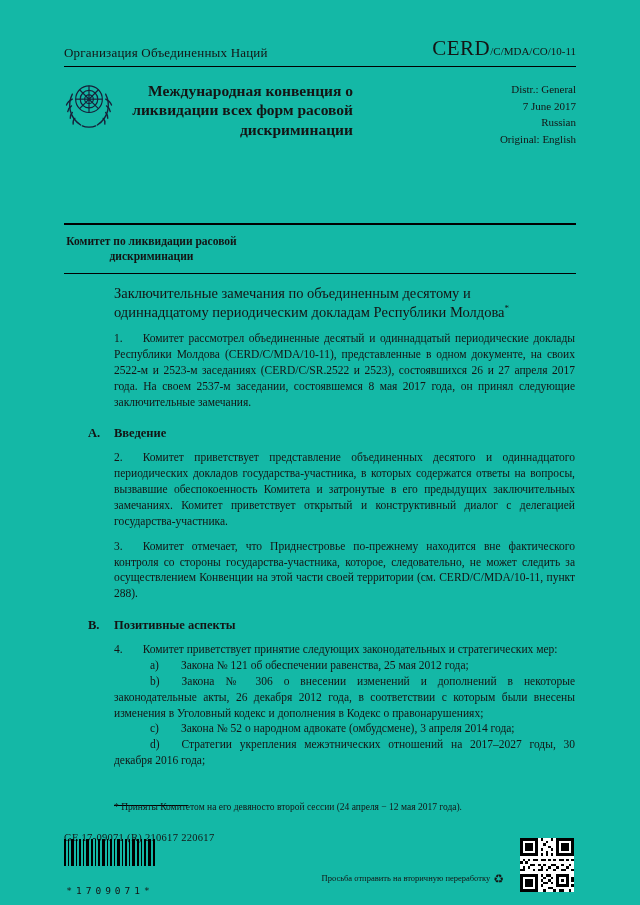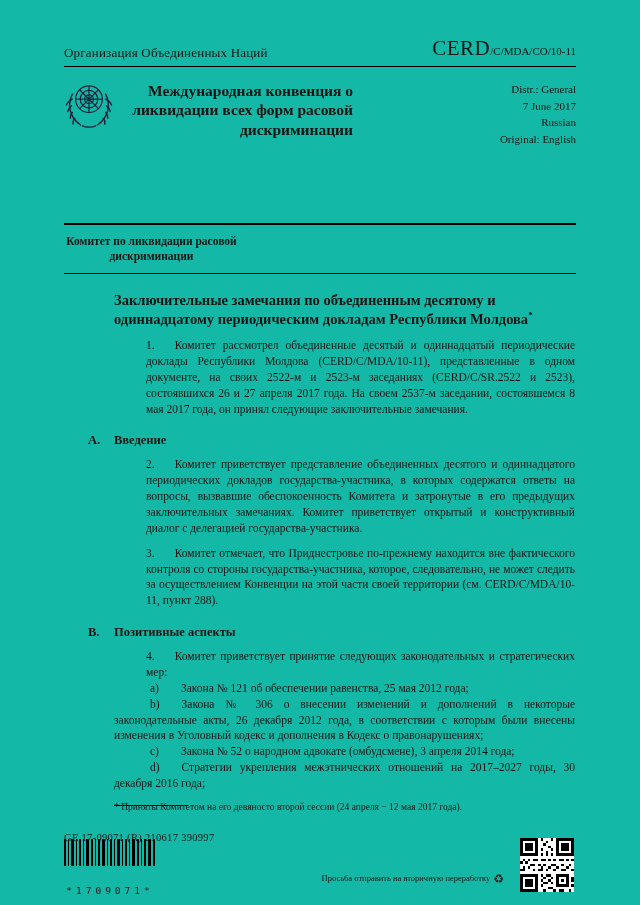--- a/index.html
+++ b/index.html
@@ -41,28 +41,27 @@
   .thick-rule { height:2px; background:#000; margin-top:76px; }
   .committee {
     margin-top:9px; width:175px;
     font-size:11.5px; font-weight:bold; line-height:1.3;text-align:center;
   }
   .thin-rule { height:1px; background:#000; margin-top:9px; }
 
   
   main { padding-left:50px; padding-right:1px; }
   h1.doc-title {
-    margin-top:17px; max-width:430px;
-    font-size:14.5px; font-weight:bold; line-height:1.32;
+    margin-top:10px; max-width:430px;
+    font-size:14.5px; font-weight:normal; line-height:1.32;
   }
   h1.doc-title sup { font-size:9px; }
   p.para {
     margin-top:9px; font-size:11.5px; line-height:1.38;
     text-align:justify;
-    margin-left:32px;
   }
   .pgap { display:inline-block; width:20px; }
   .section { display:flex; margin-left:-26px; margin-top:16px; }
   .section .letter { width:26px; font-size:12.5px; font-weight:bold; }
   .section .stitle { font-size:12.5px; font-weight:bold;text-align:right; }
   p.sub { font-size:11.5px; line-height:1.38; text-align:justify; text-indent:36px; }
   .sgap { display:inline-block; width:22px; }
 
   
   .footnote-sep { position:absolute; left:114px; bottom:99px; width:74px; border-top:1px solid #000; }
@@ -155,21 +154,21 @@
       <p class="sub"><span>b)</span><span class="sgap"></span><span>Закона № 306 о внесении изменений и дополнений в некоторые законодательные акты, 26 декабря 2012 года, в соответствии с которым были внесены изменения в Уголовный кодекс и дополнения в Кодекс о правонарушениях;</span></p>
 
       <p class="sub"><span>c)</span><span class="sgap"></span><span>Закона № 52 о народном адвокате (омбудсмене), 3 апреля 2014 года;</span></p>
 
       <p class="sub"><span>d)</span><span class="sgap"></span><span>Стратегии укрепления межэтнических отношений на 2017–2027 годы, 30 декабря 2016 года;</span></p>
     </main>
   </div>
 
   <div class="footnote-sep"></div>
   <div class="footnote">*  Приняты Комитетом на его девяносто второй сессии (24 апреля − 12 мая 2017 года).</div>
-  <div class="ge-number">GE.17-09071 (R)  210617  390997</div>
+  <div class="ge-number">GE.17-09071 (R)  210617  220617</div>
 
   <div class="barcode-block">
     <svg width="92" height="27" viewBox="0 0 92 27">
       <g fill="#000">
         <rect x="0" y="0" width="2" height="27"></rect>
           <rect x="4" y="0" width="1" height="27"></rect>
         <rect x="7" y="0" width="3" height="27"></rect>
           <rect x="12" y="0" width="1" height="27"></rect>
         <rect x="15" y="0" width="2" height="27"></rect>
           <rect x="19" y="0" width="1" height="27"></rect>

